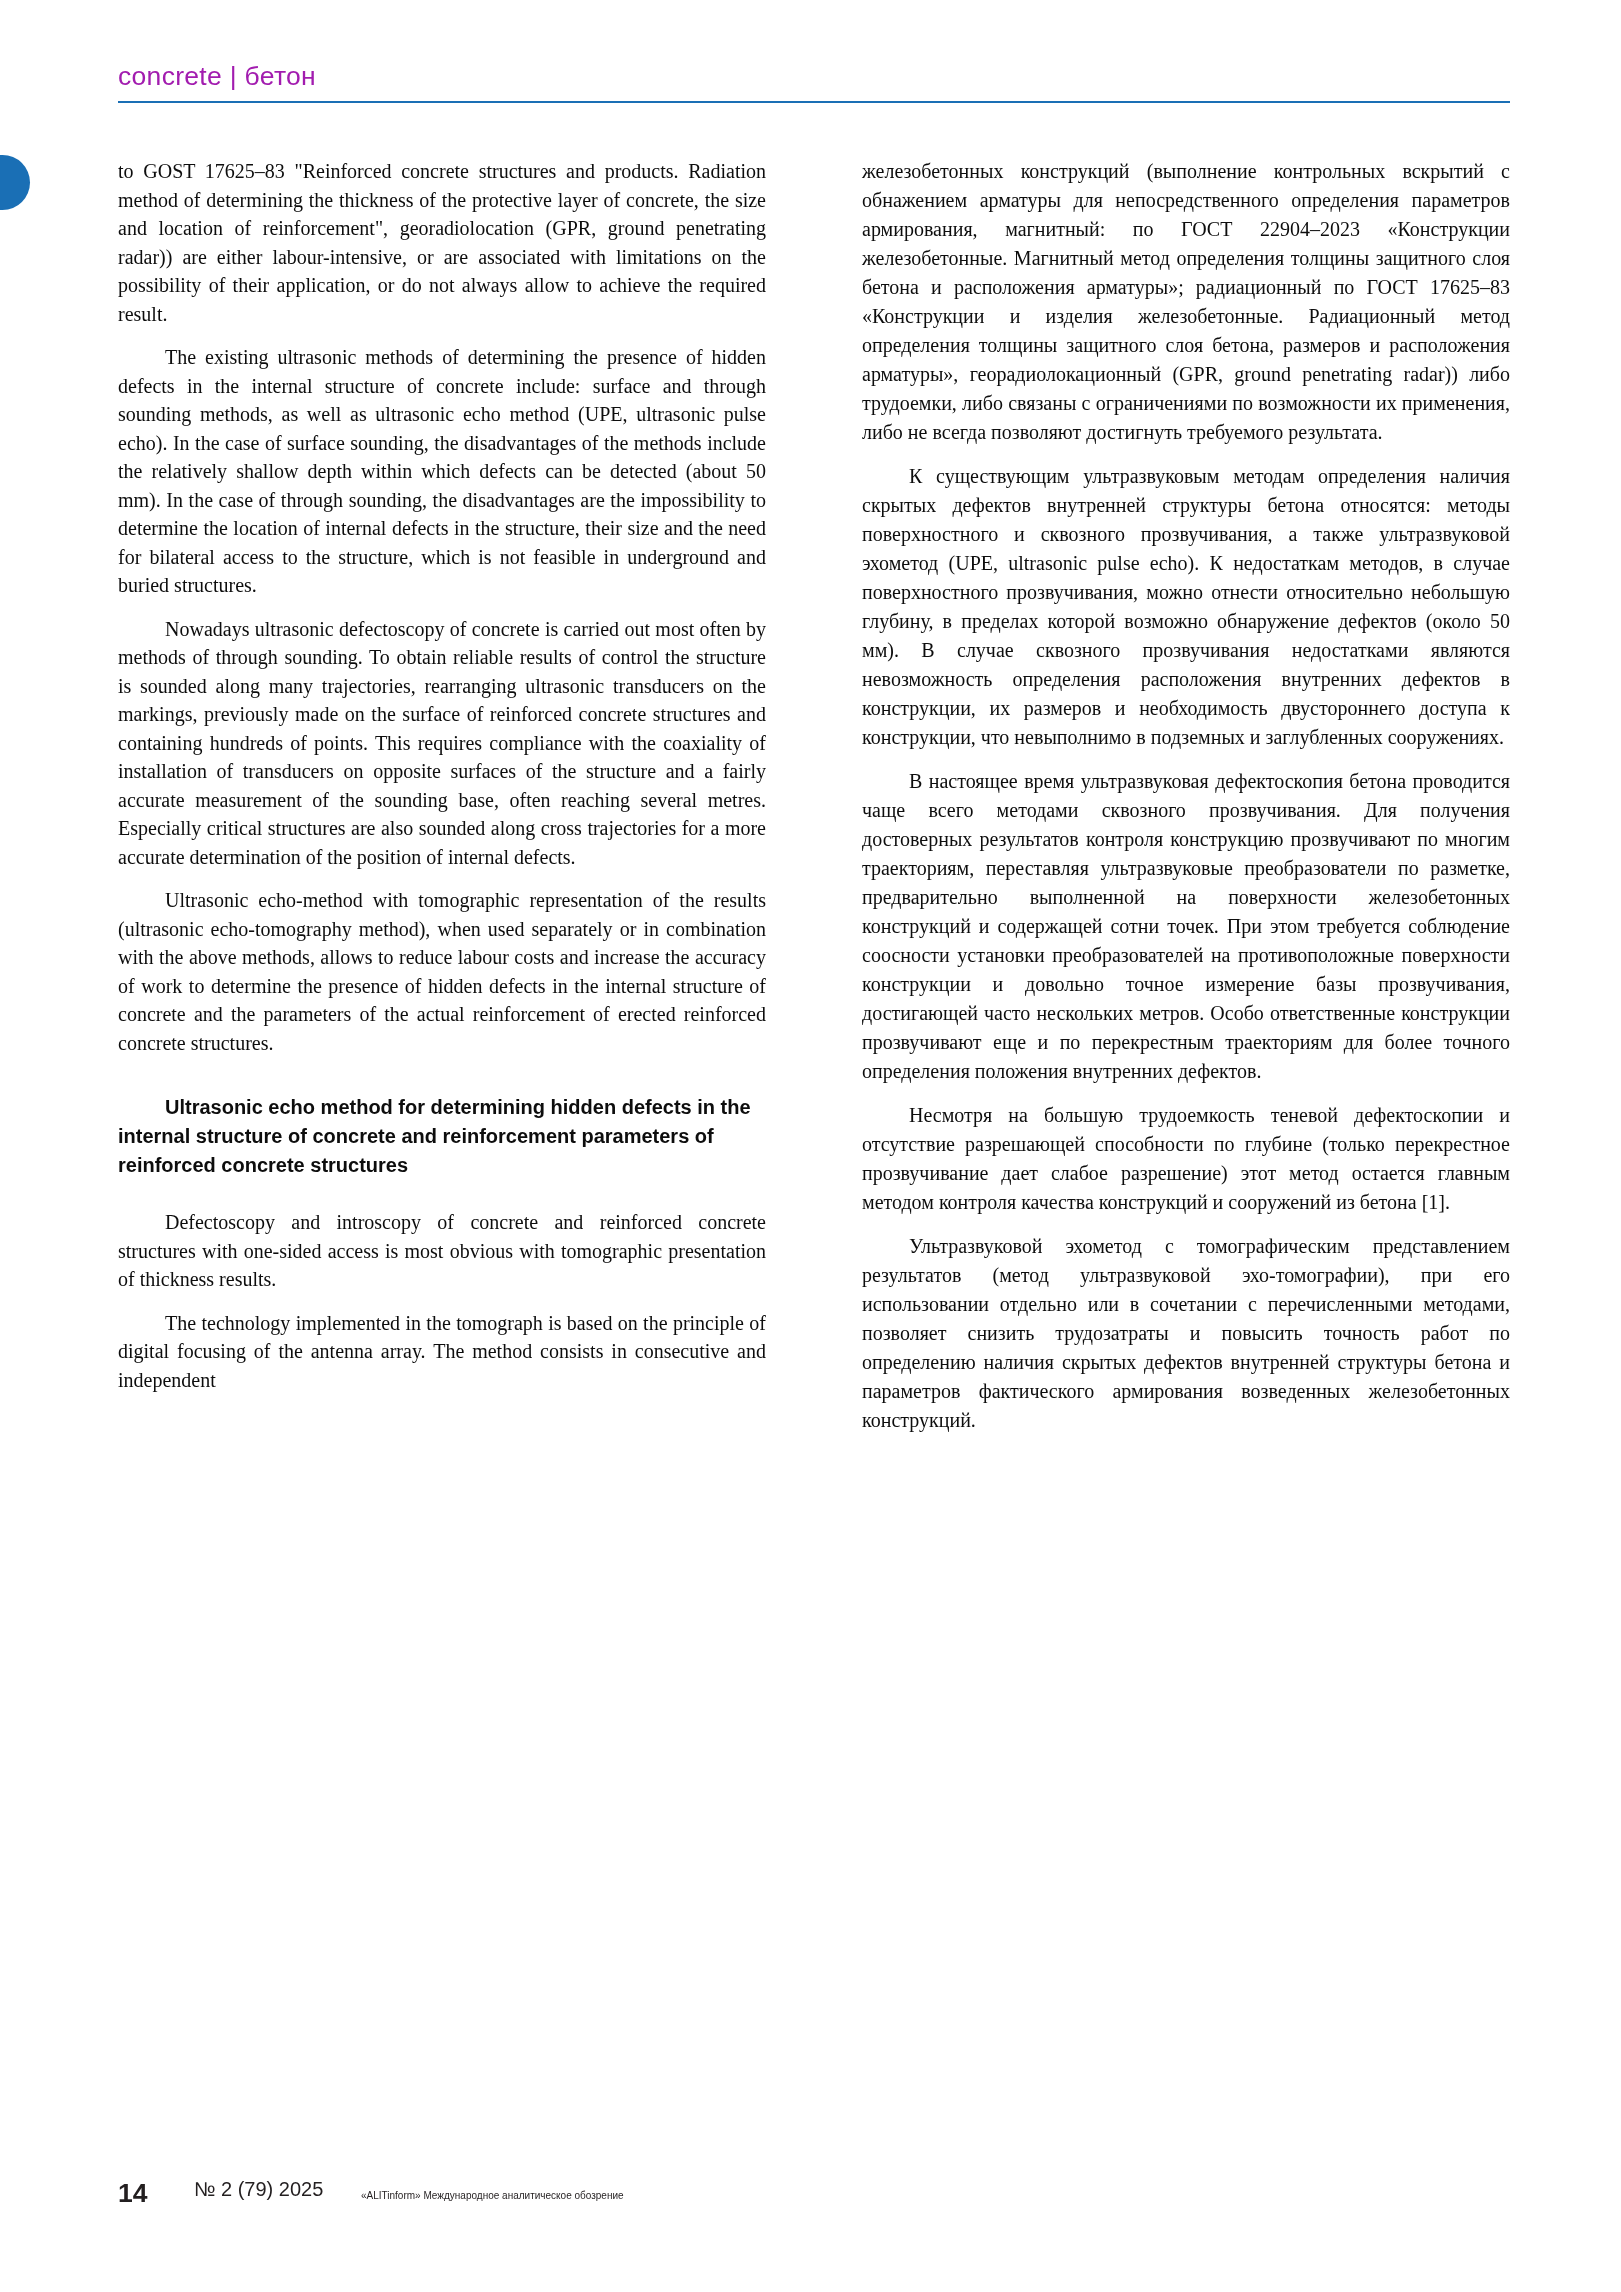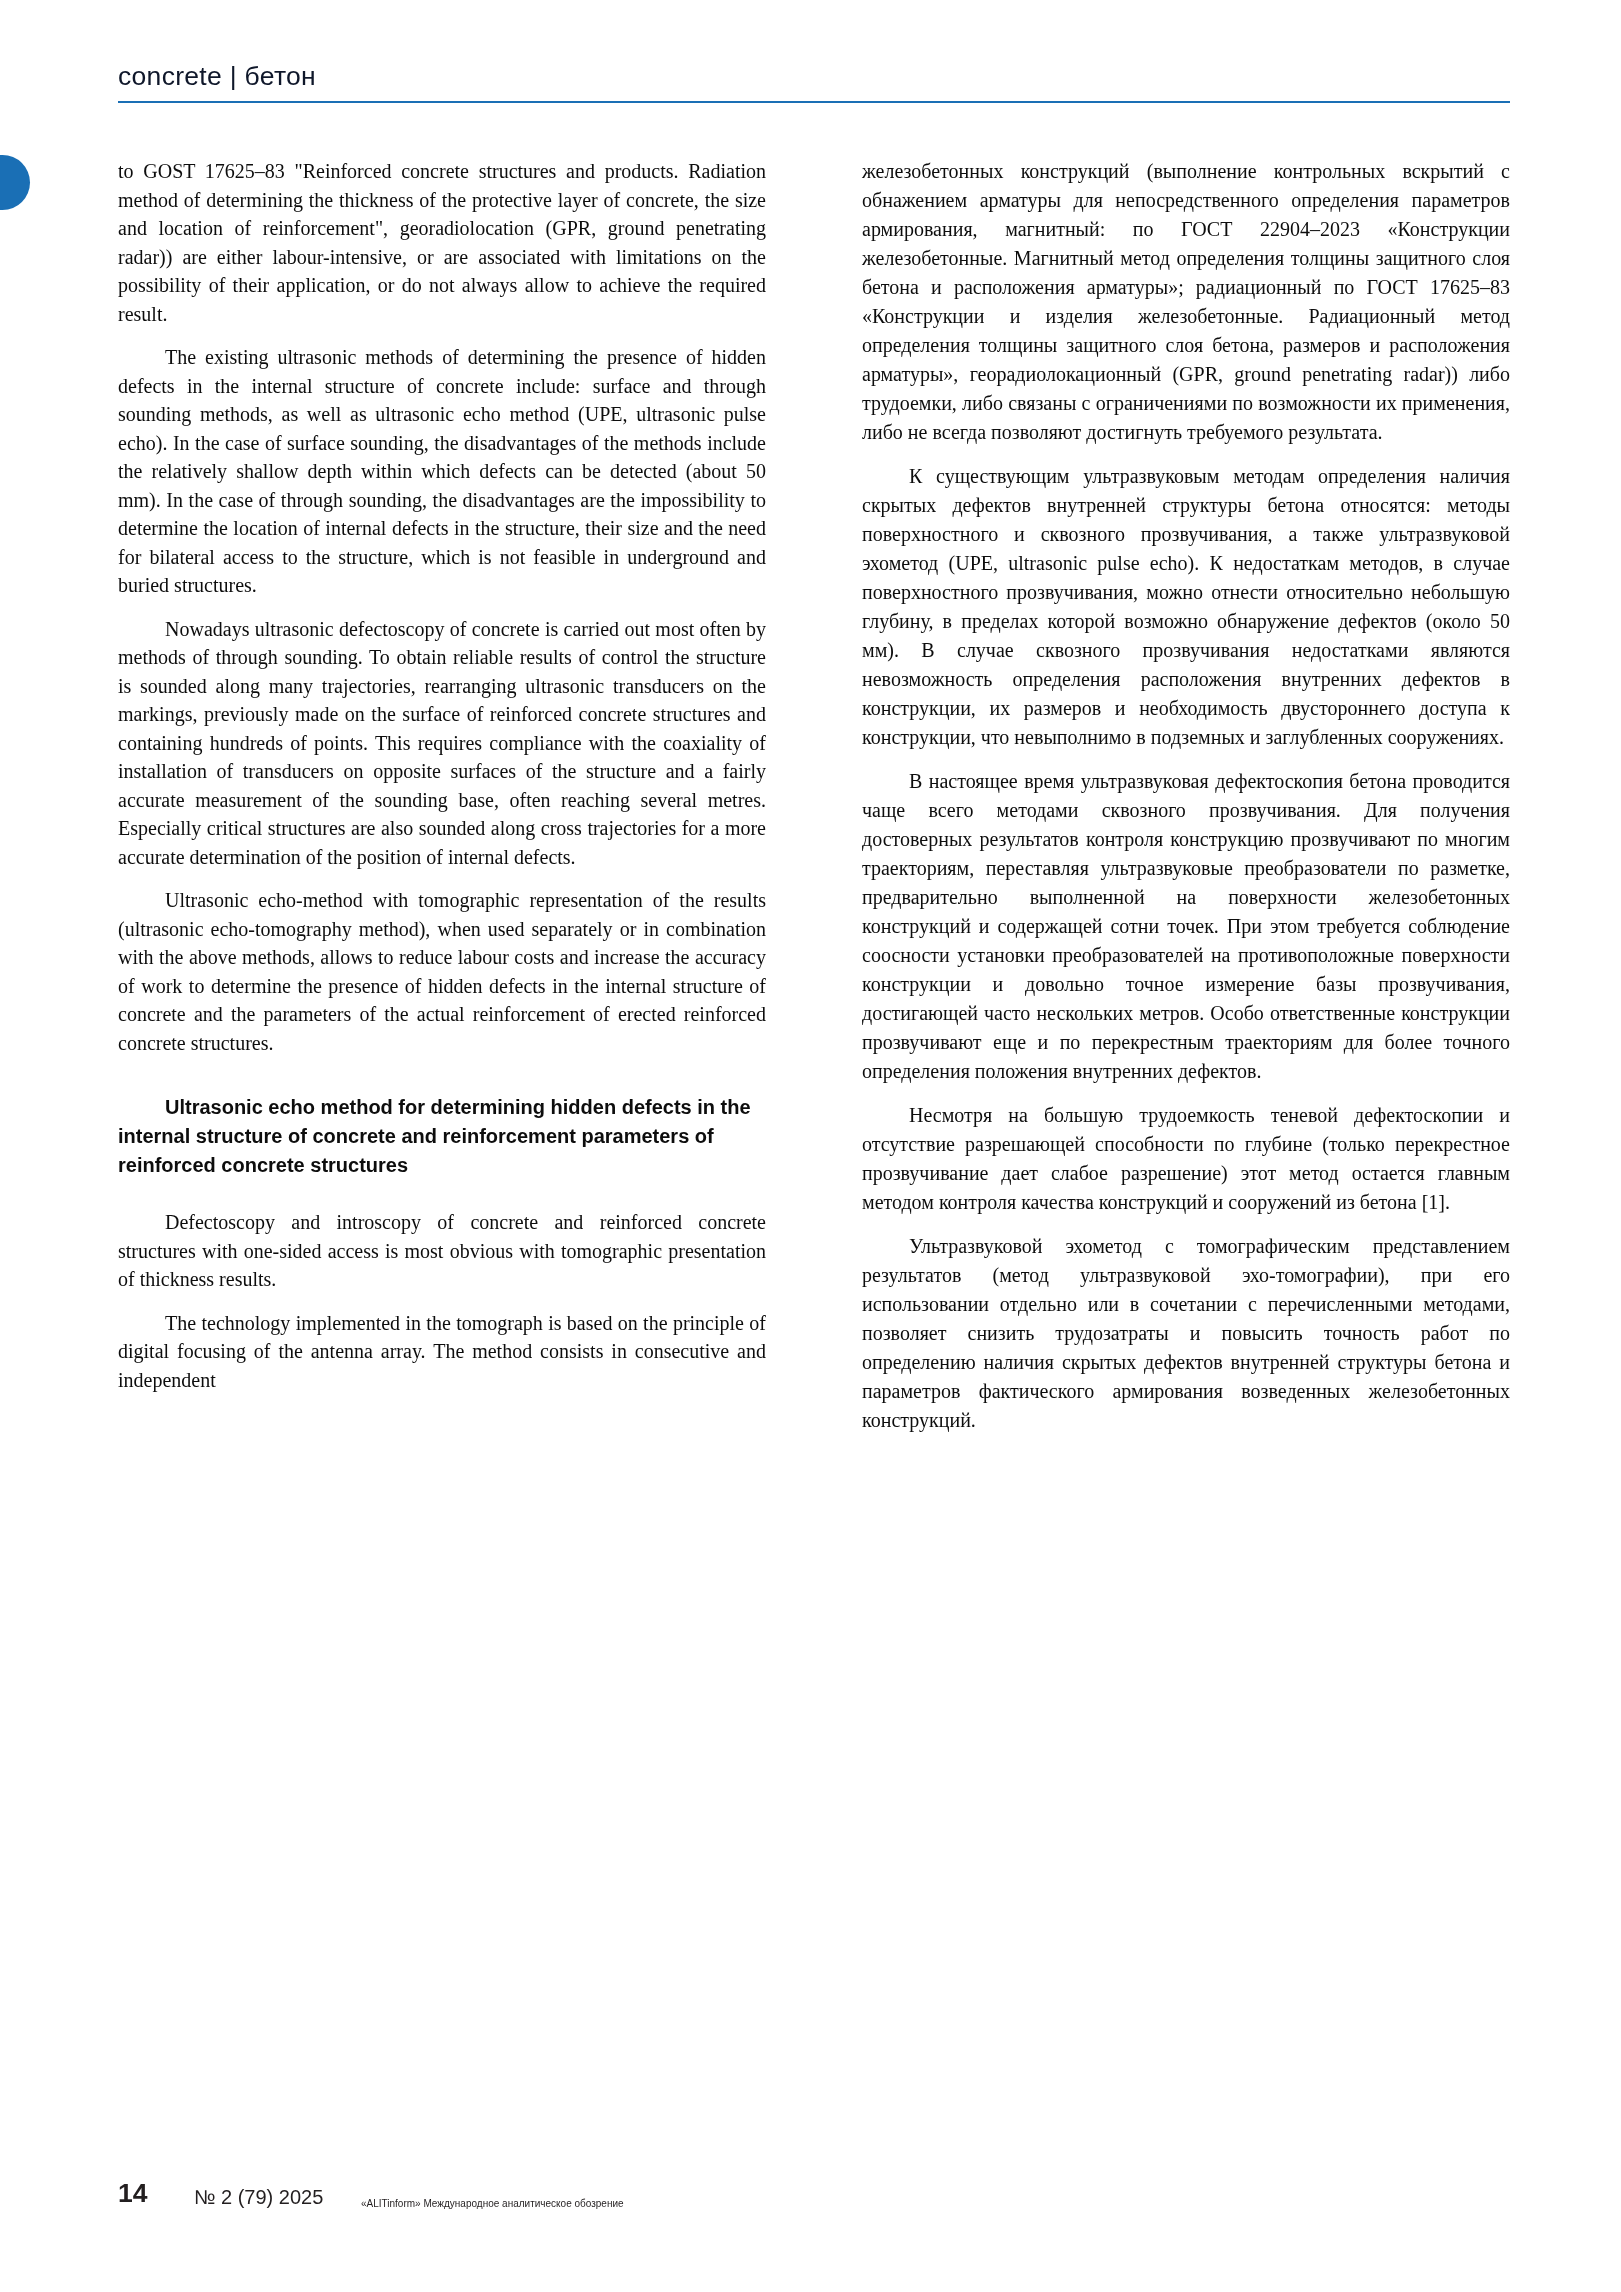--- a/index.html
+++ b/index.html
@@ -24,21 +24,21 @@
   
   .header {
     position: absolute;
     left: 118px;
     top: 61px;
     width: 1392px;
   }
   .header-title {
     font-family: "Liberation Sans", sans-serif;
     font-size: 26.5px;
-    color: #0f172a;
+    color: #a21caf;
     letter-spacing: 0.3px;
     padding-bottom: 8.8px;
   }
   .header-rule {
     width: 1392px;
     height: 2px;
     background: #1a6fb5;
   }
 
   
@@ -101,21 +101,21 @@
     line-height: 29px;
   }
 
   
   .footer {
     position: absolute;
     left: 118px;
     bottom: 84px;
     width: 1392px;
     display: flex;
-    align-items: flex-end;
+    align-items: flex-start;
     font-family: "Liberation Sans", sans-serif;
     color: #231f20;
   }
   .footer-page {
     font-size: 26.5px;
     font-weight: bold;
     color: #231f20;
     width: 76px;
   }
   .footer-issue {

